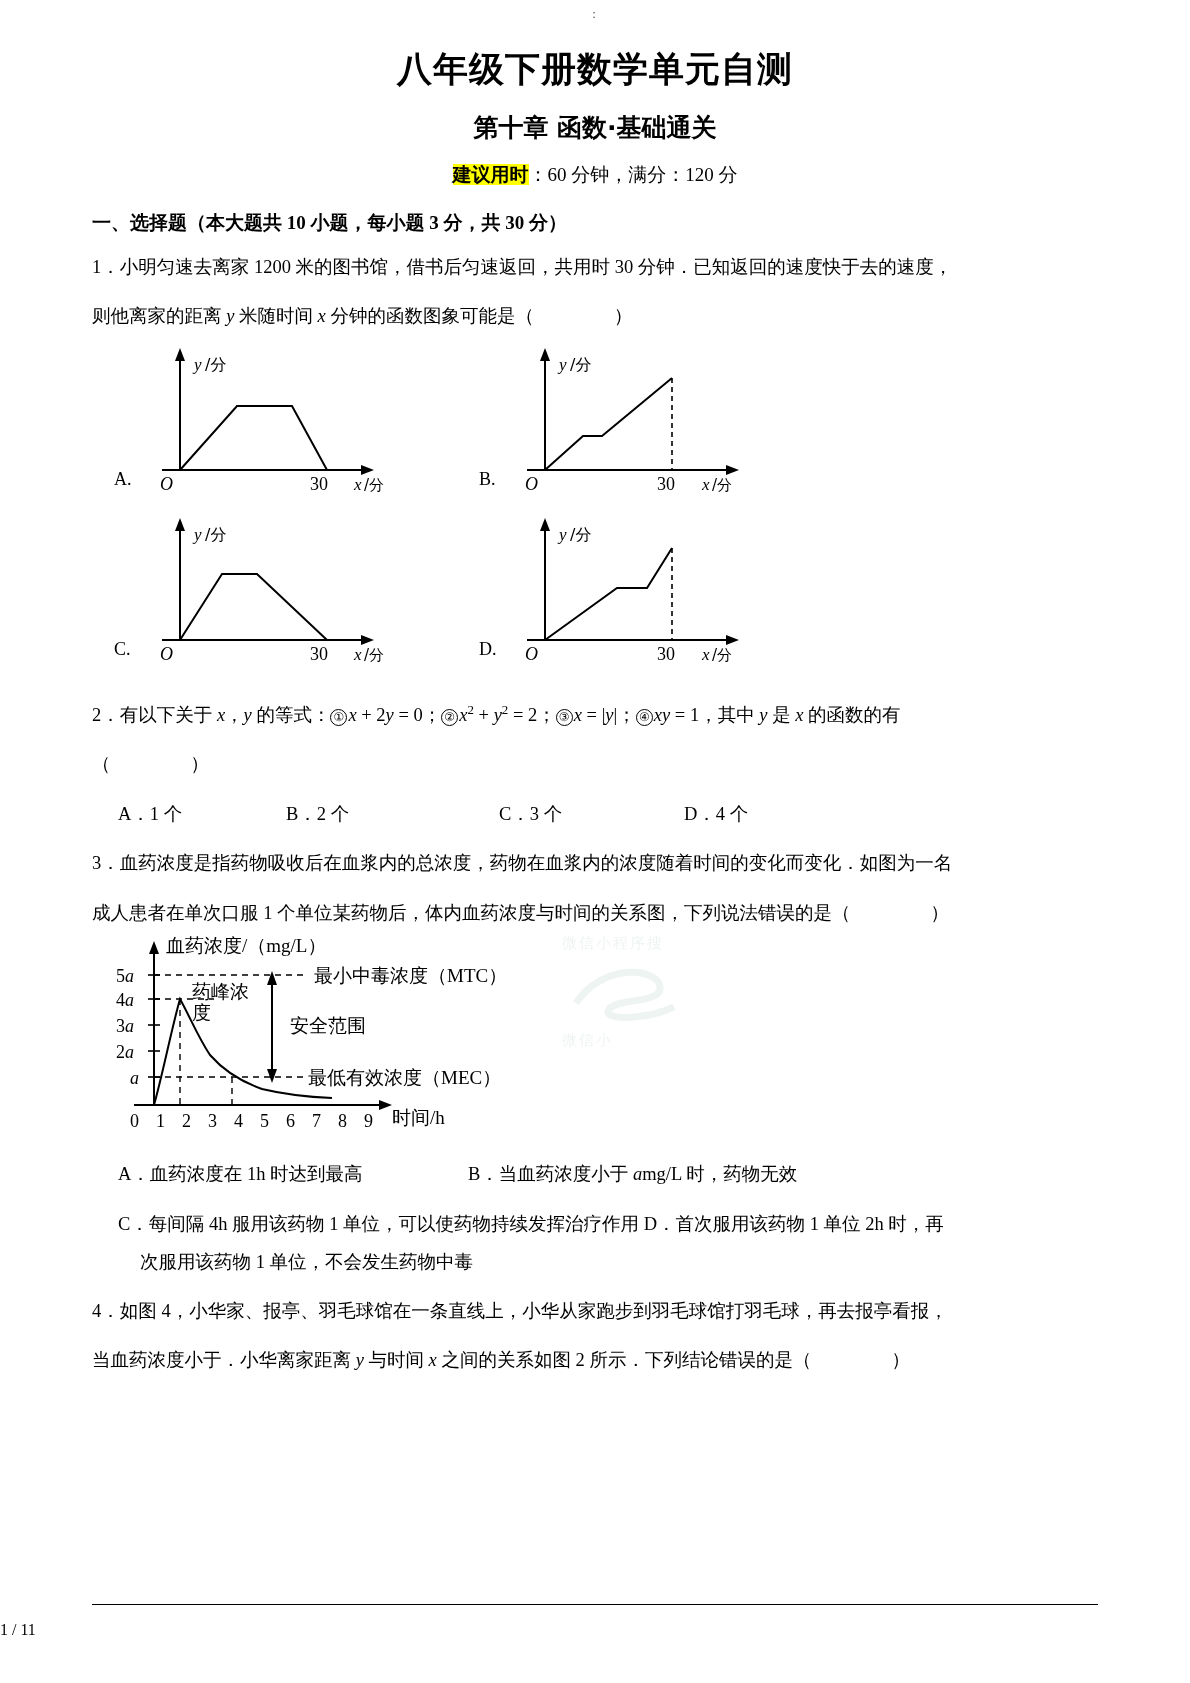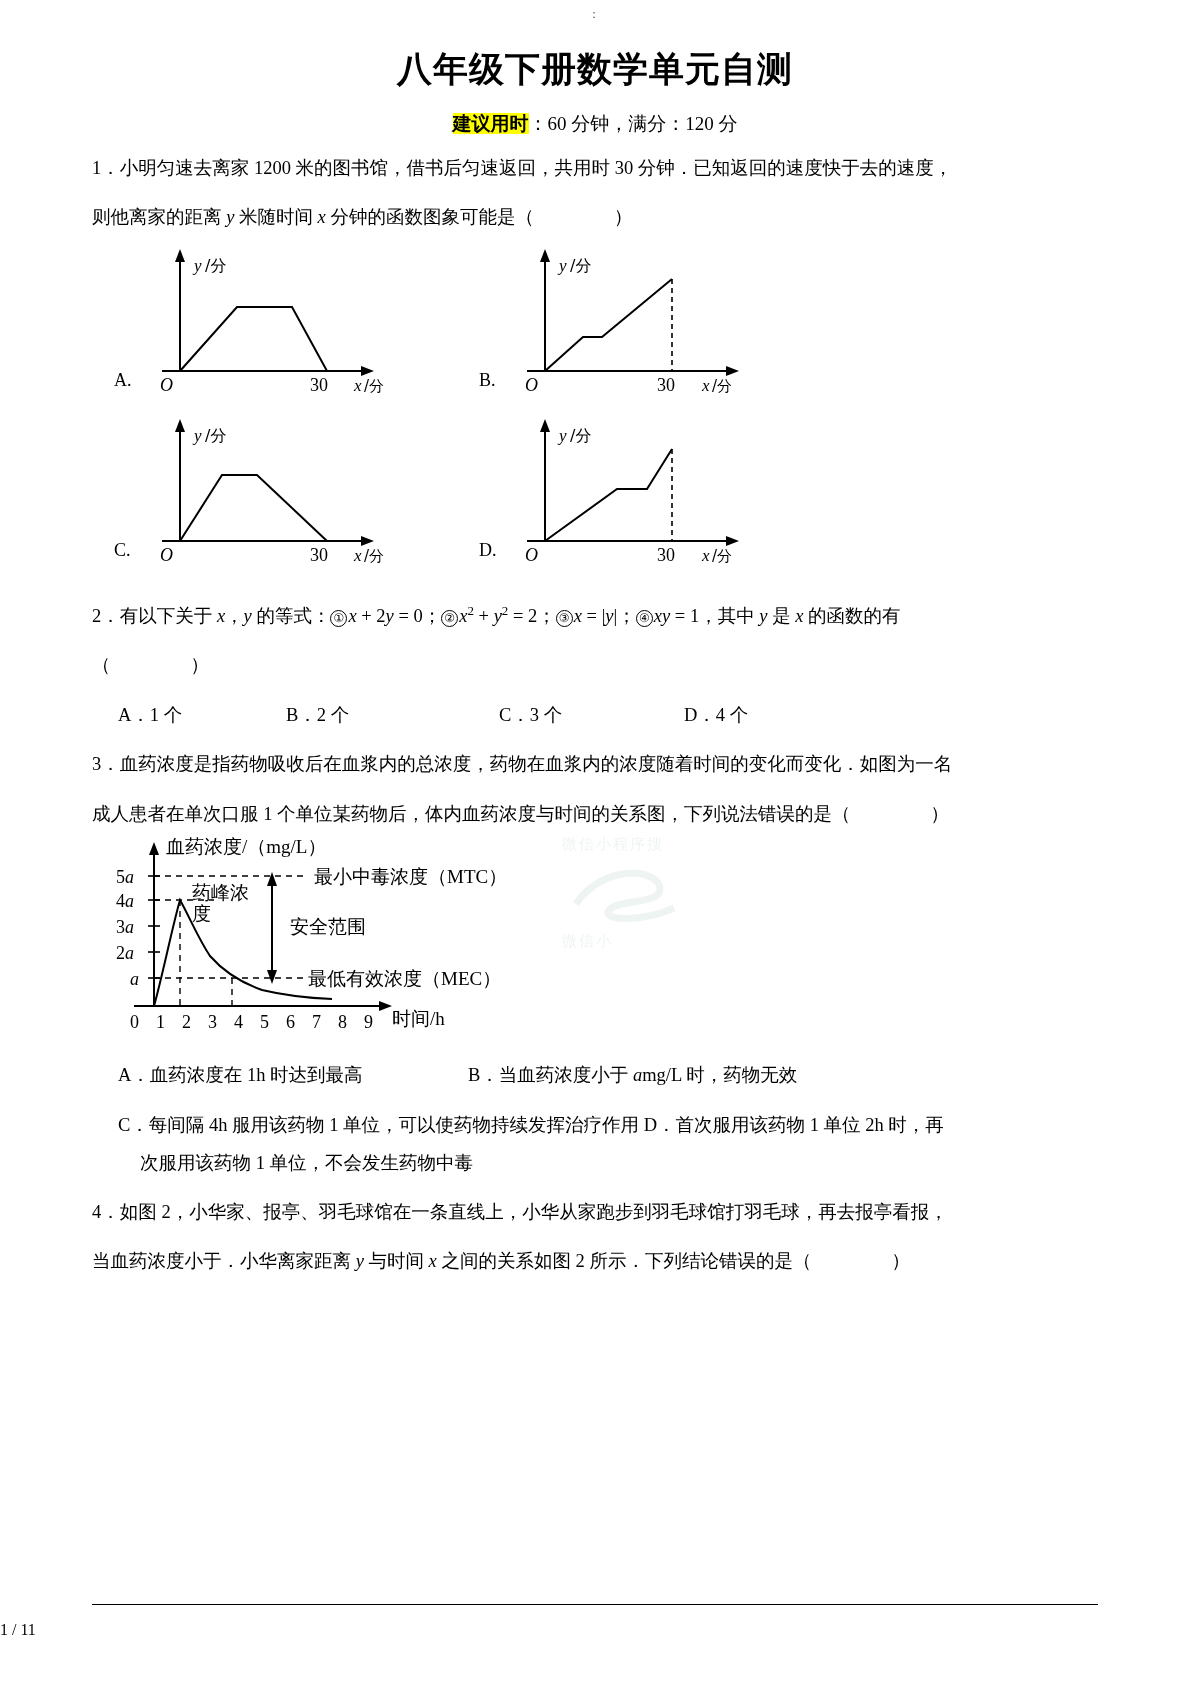--- a/index.html
+++ b/index.html
@@ -155,25 +155,27 @@
   }
 </style>
 </head>
 <body>
 
 <div id="page">
 
   <div class="dots">:</div>
 
   <h1 class="doc-title">八年级下册数学单元自测</h1>
+  <h2 class="doc-subtitle">第十章 函数·基础通关</h2>
 
   <div class="timing-line">
     <span class="hl">建议用时</span><span>：60 分钟，满分：120 分</span>
   </div>
 
+  <div class="section-head">一、选择题（本大题共 10 小题，每小题 3 分，共 30 分）</div>
 
   <div class="q">
     <span>1．</span><span>小明匀速去离家 1200 米的图书馆，借书后匀速返回，共用时 30 分钟．已知返回的速度快于去的速度，</span>
   </div>
   <div class="q">
     <span>则他离家的距离 </span><i class="mv">y</i><span> 米随时间 </span><i class="mv">x</i><span> 分钟的函数图象可能是（</span><span class="blank"></span><span>）</span>
   </div>
 
   <div class="fig-grid">
 
@@ -330,21 +332,21 @@
     <div style="position:absolute; left:300px; top:168px; font-size:19px;">时间/h</div>
   </div>
 
   <div class="opts">
     <span class="opt" style="width:350px;">A．血药浓度在 1h 时达到最高</span><span class="opt"><span>B．当血药浓度小于 </span><i class="mv">a</i><span>mg/L 时，药物无效</span></span>
   </div>
   <div class="opts">C．每间隔 4h 服用该药物 1 单位，可以使药物持续发挥治疗作用 D．首次服用该药物 1 单位 2h 时，再</div>
   <div class="opts" style="padding-left:48px; margin-top:2px;">次服用该药物 1 单位，不会发生药物中毒</div>
 
   <div class="q">
-    <span>4．</span><span>如图 2，小华家、报亭、羽毛球馆在一条直线上，小华从家跑步到羽毛球馆打羽毛球，再去报亭看报，</span>
+    <span>4．</span><span>如图 4，小华家、报亭、羽毛球馆在一条直线上，小华从家跑步到羽毛球馆打羽毛球，再去报亭看报，</span>
   </div>
   <div class="q">
     <span>当血药浓度小于．小华离家距离 </span><i class="mv">y</i><span> 与时间 </span><i class="mv">x</i><span> 之间的关系如图 2 所示．下列结论错误的是（</span><span class="blank"></span><span>）</span>
   </div>
 
   <div class="footer-rule"></div>
   <div class="page-num">1 / 11</div>
 
 </div>
 

